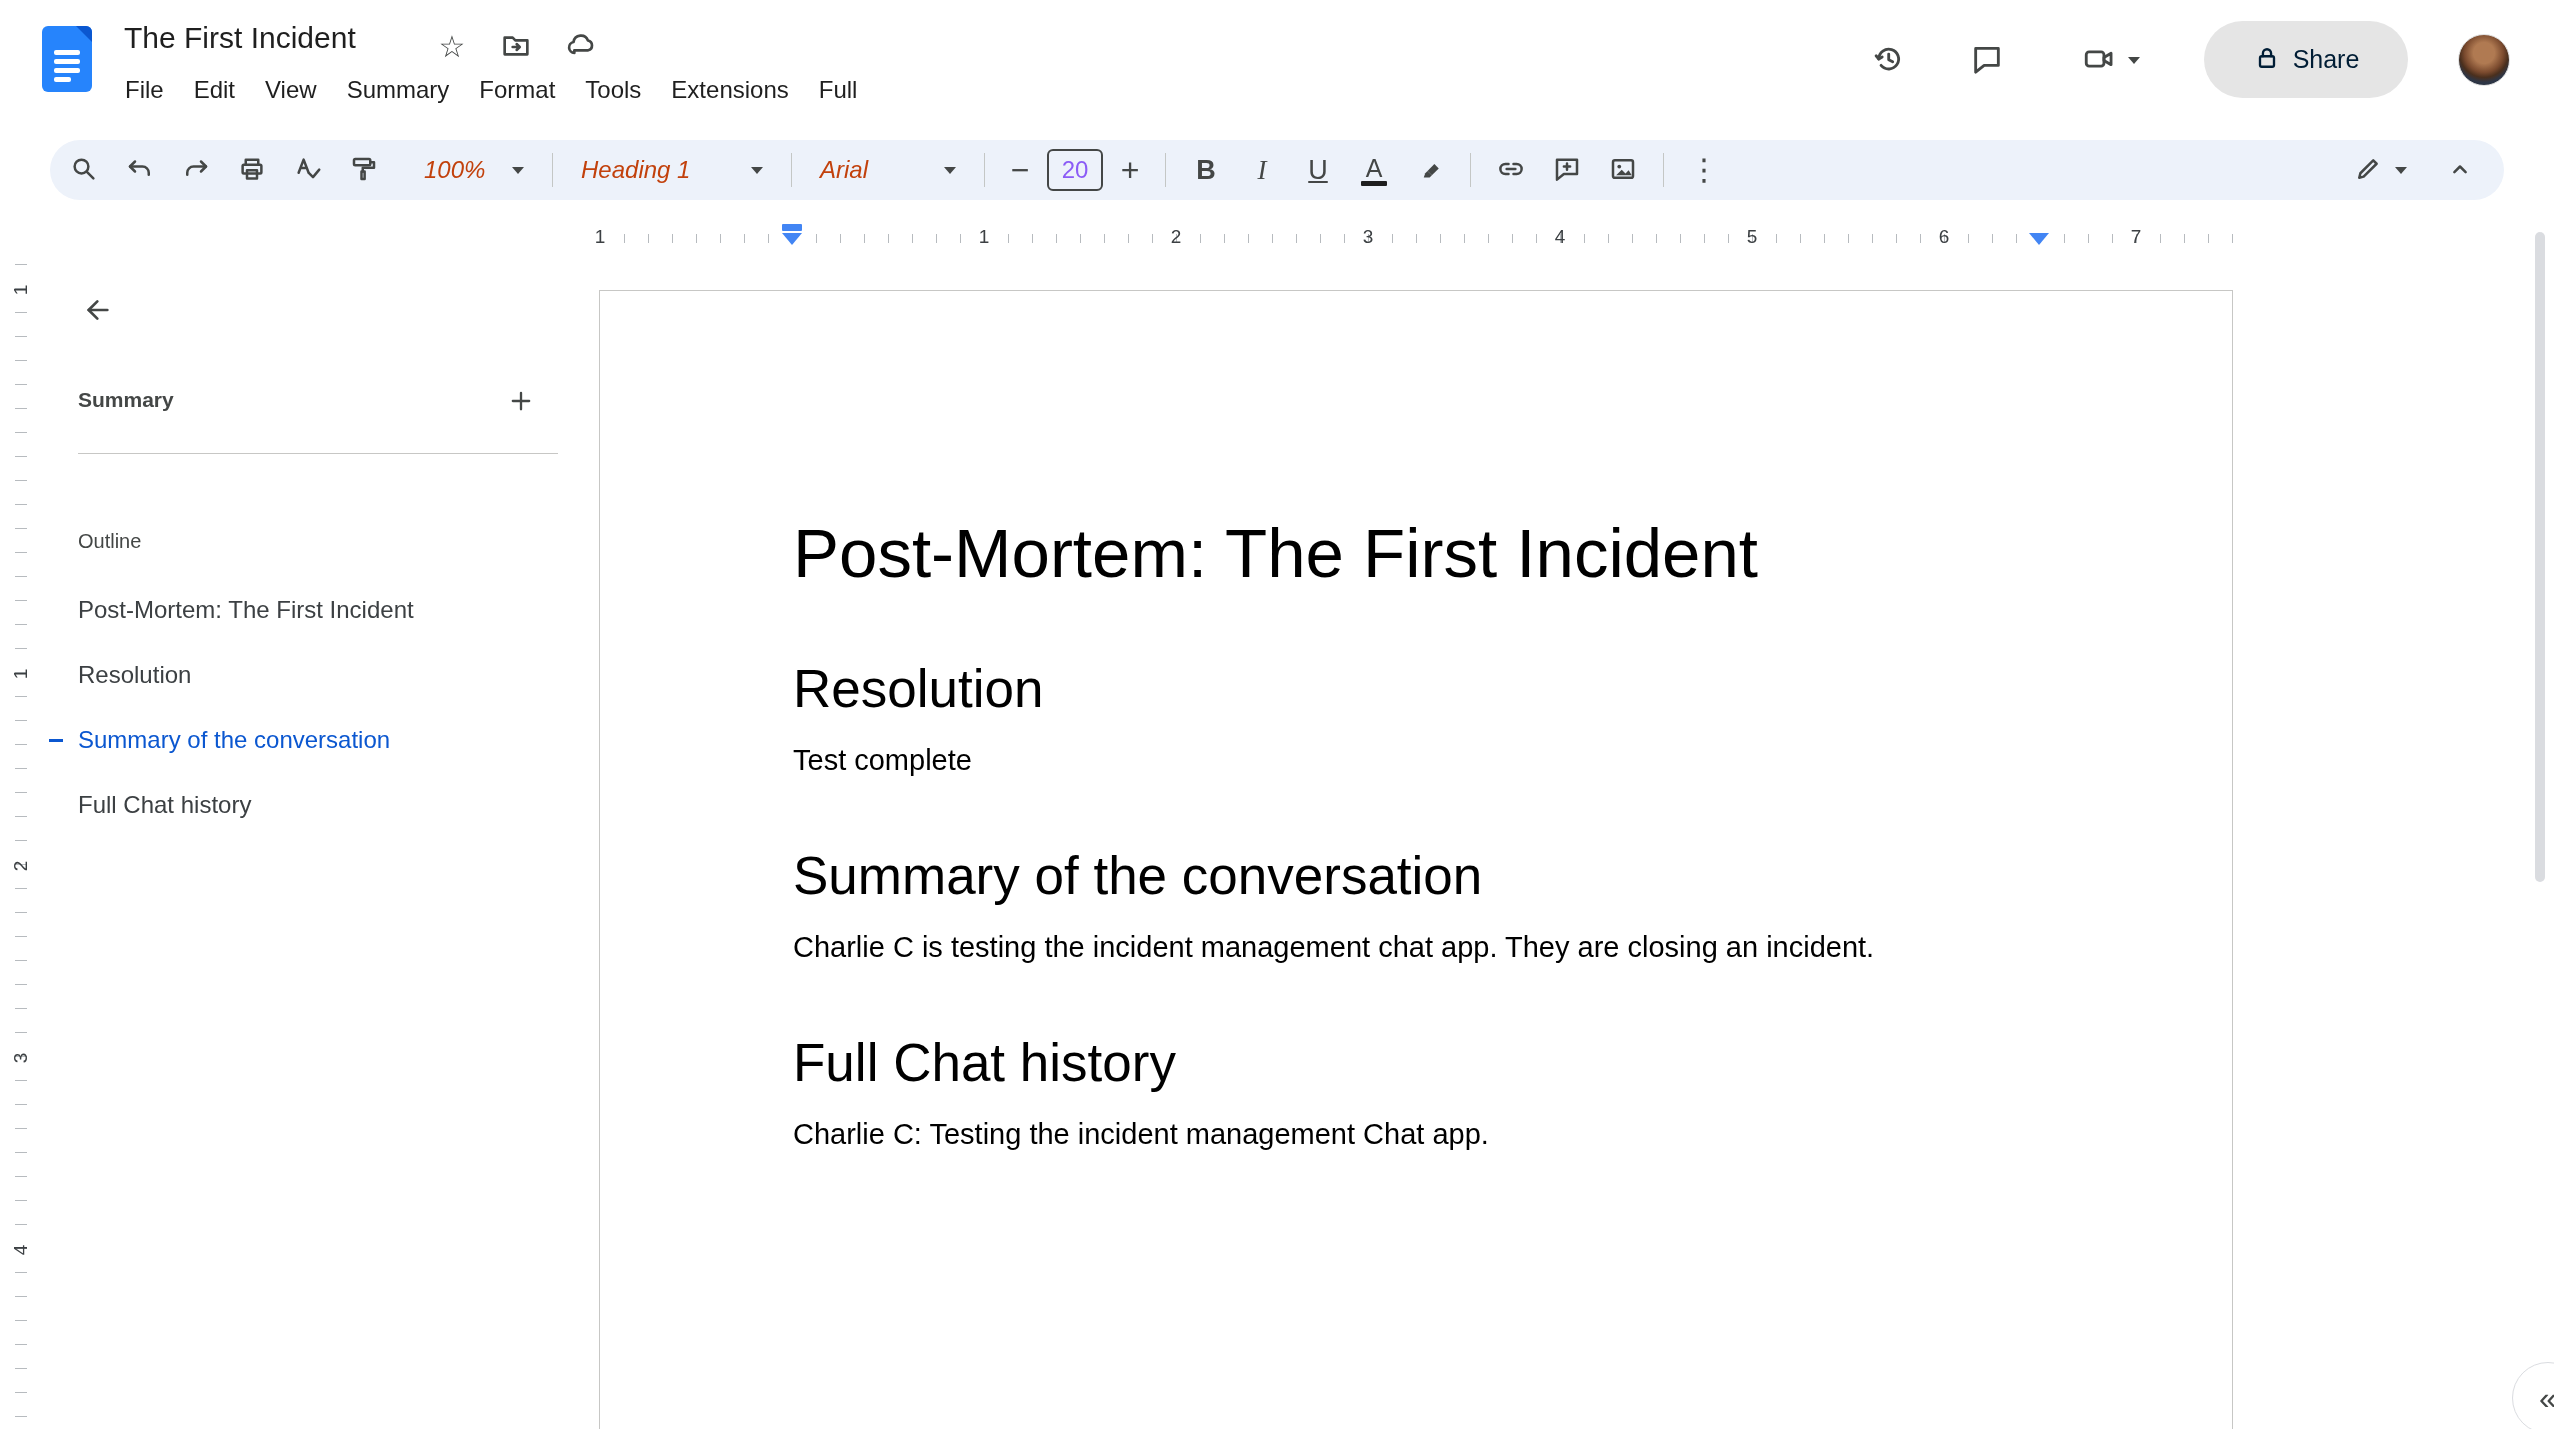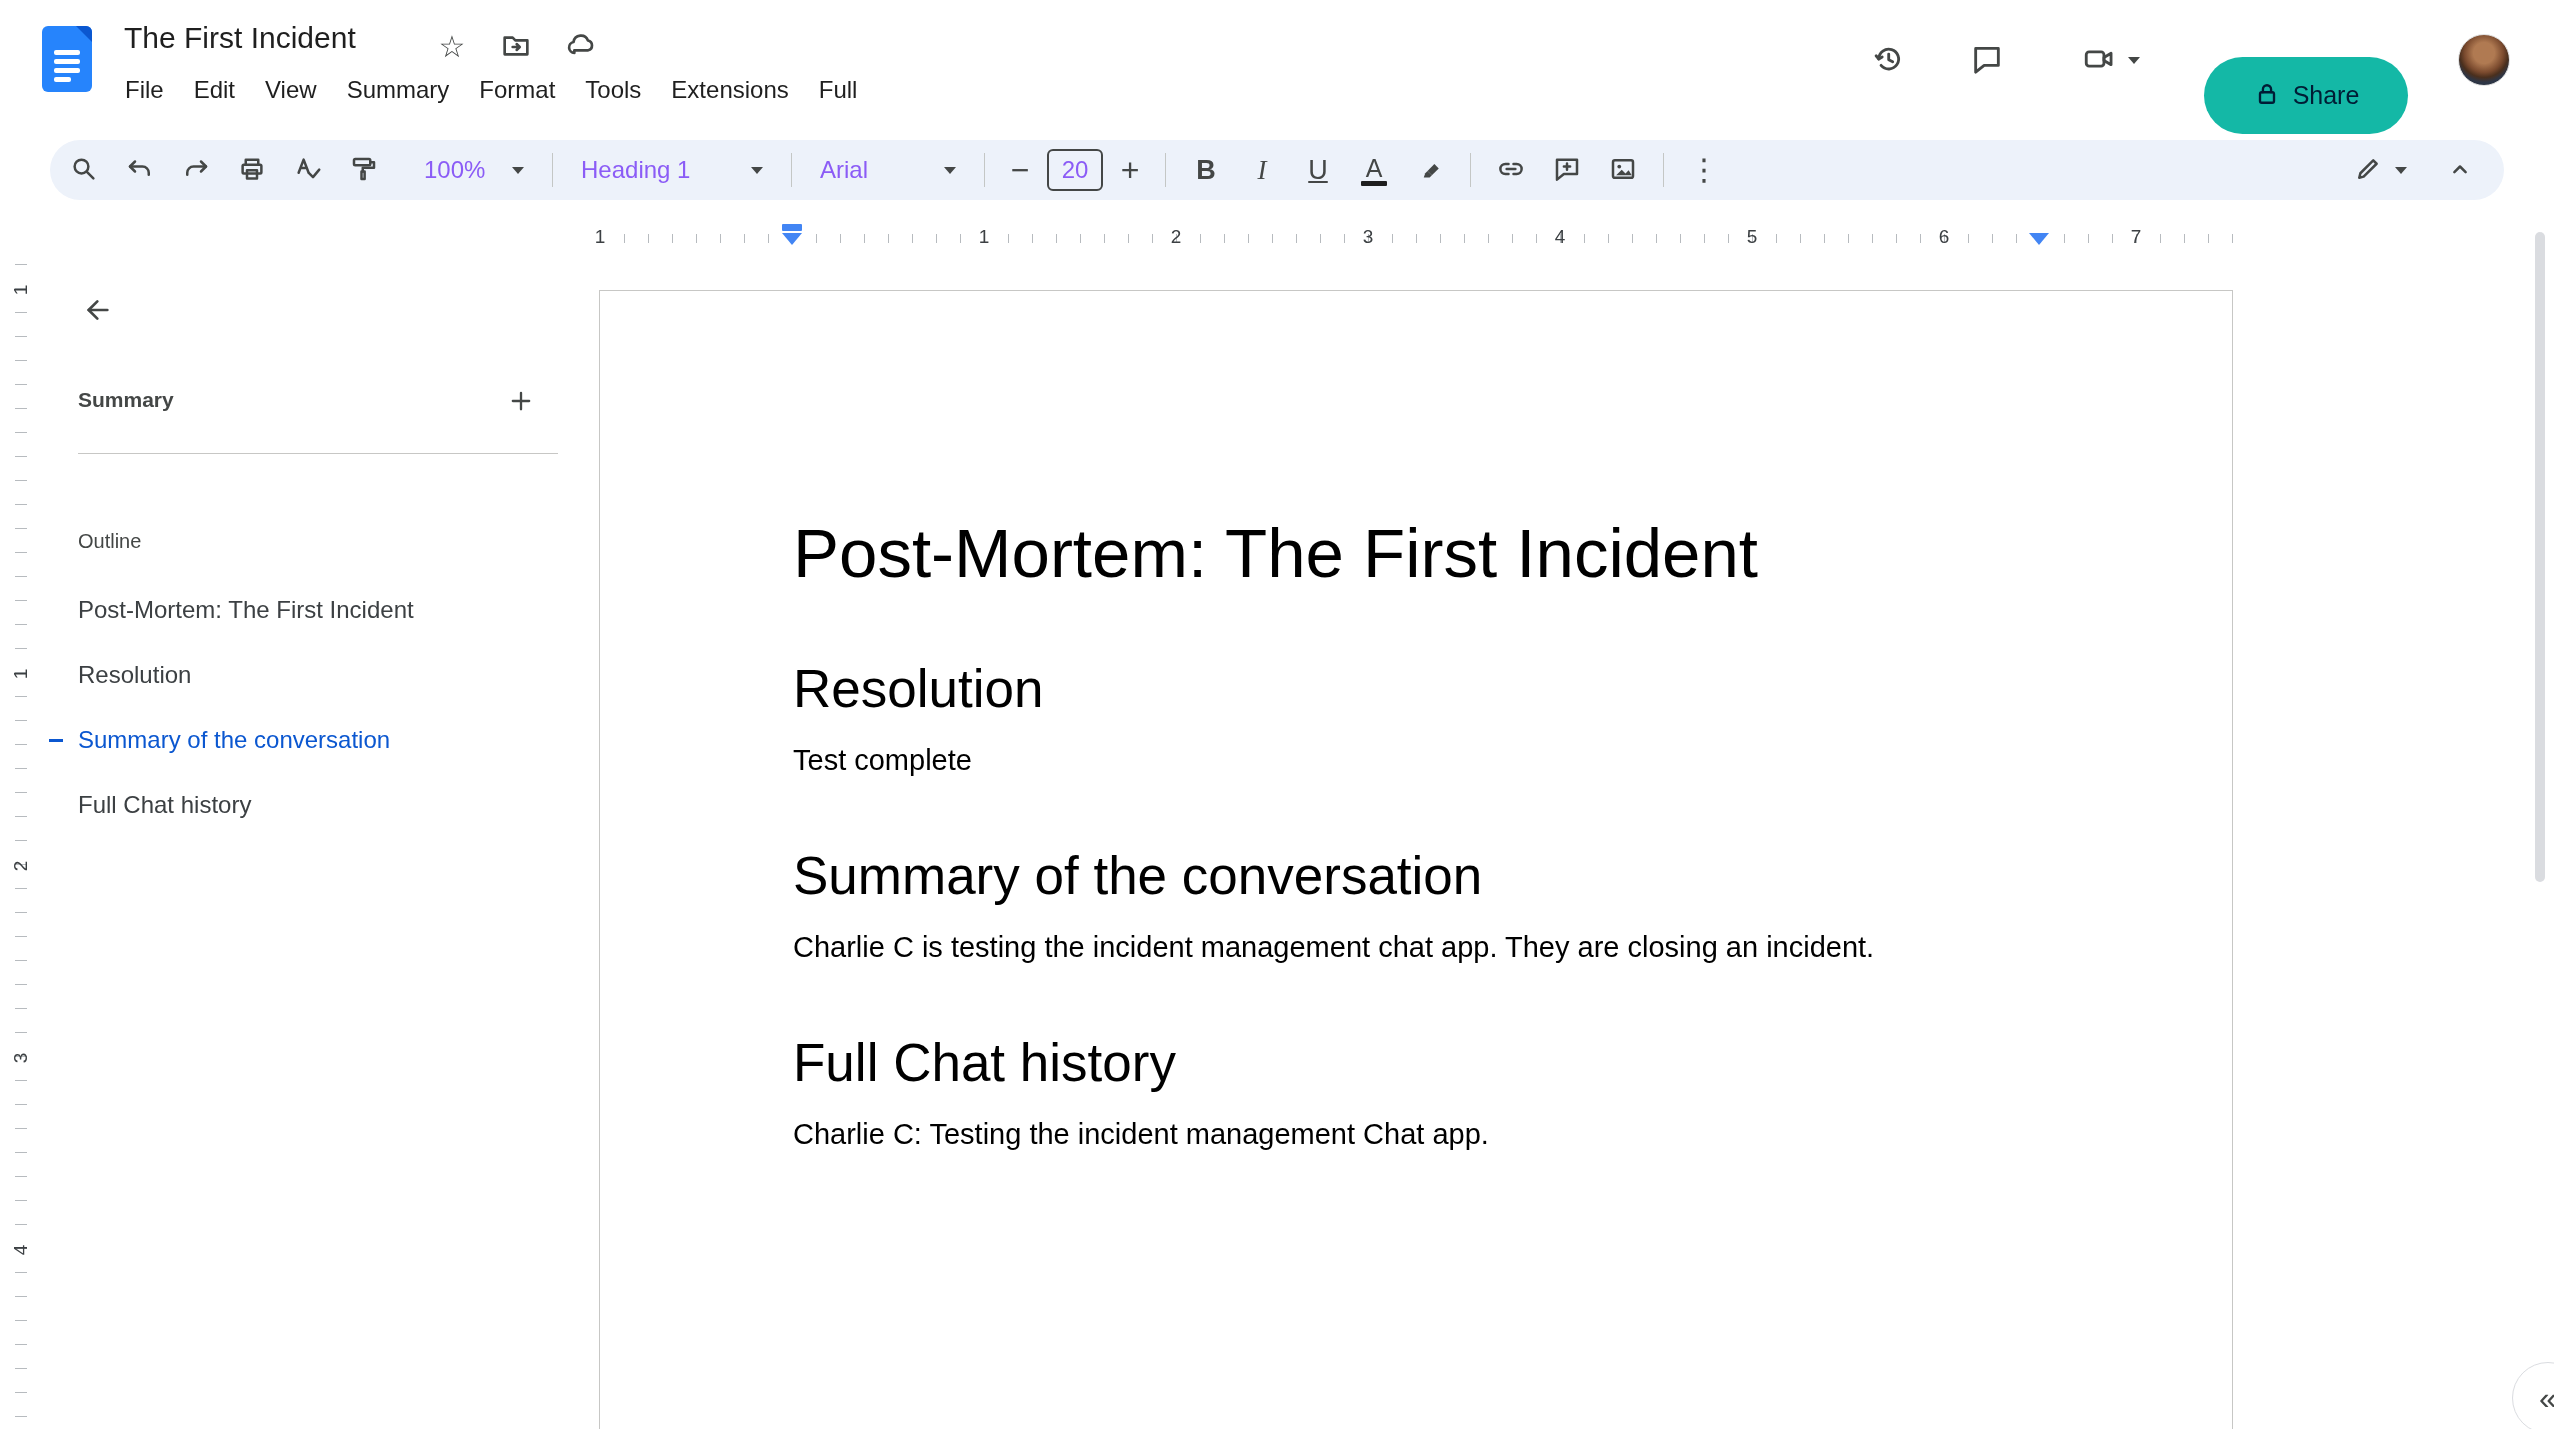--- a/index.html
+++ b/index.html
@@ -28,37 +28,37 @@
   #folder-btn { left:496px; top:26px; width:40px; height:40px; }
   #cloud-btn  { left:560px; top:26px; width:42px; height:40px; }
 
   #menubar { position:absolute; left:110px; top:66px; height:48px; display:flex; align-items:center; }
   .menu-item { font-size:24px; color:#1f1f1f; padding:8px 15px; border-radius:8px; cursor:pointer;
                white-space:nowrap; }
 
   #history-btn { left:1858px; top:30px; width:60px; height:60px; }
   #comment-top-btn { left:1957px; top:30px; width:60px; height:60px; }
   #video-btn { left:2056px; top:30px; width:110px; height:60px; gap:12px; }
-  #share-btn { position:absolute; left:2204px; top:21px; width:204px; height:77px; background:#14b8a6;
+  #share-btn { position:absolute; left:2204px; top:21px; width:204px; height:77px; background:#e5e5e5;
                border:none; border-radius:40px; display:flex; align-items:center; justify-content:center;
-               gap:12px; cursor:pointer;margin-top:36px; }
+               gap:12px; cursor:pointer; }
   #share-btn .share-label { font-size:25px; font-weight:500; color:#001d35; }
   #avatar { position:absolute; left:2458px; top:34px; width:52px; height:52px; border-radius:50%;
             cursor:pointer; border:1px solid #e0e0e0;
             background:radial-gradient(circle at 50% 36%, #b07a52 0 26%, #7a4a2e 48%, #4a2f1d 60%, #2e3646 72%, #222a38 100%); }
 
   
   #toolbar { position:absolute; left:50px; top:140px; width:2454px; height:60px; background:#edf2fa;
              border-radius:32px; display:flex; align-items:center; padding:0 16px 0 6px; }
   .tbtn { width:56px; height:52px; flex:none; display:flex; align-items:center; justify-content:center;
           background:transparent; border:none; border-radius:26px; cursor:pointer; }
   .tsep { width:1px; height:34px; background:#c4c7c5; margin:0 12px; flex:none; }
   .tselect { height:52px; flex:none; display:flex; align-items:center; justify-content:space-between;
              padding:0 16px; border-radius:8px; cursor:pointer; }
-  .tselect .sel-label { font-size:24px; color:#8b5cf6; white-space:nowrap; }
+  .tselect .sel-label { font-size:24px; color:#c2410c; white-space:nowrap;font-style:italic; }
   #zoom-select { width:132px; margin-left:16px; }
   #style-select { width:214px; }
   #font-select { width:168px; }
   .glyph { font-size:27px; color:#444746; line-height:1; }
   .bold-glyph { font-weight:700; }
   .italic-glyph { font-style:italic; font-family:"Liberation Serif", serif; }
   .under-glyph { text-decoration:underline; }
   #font-size-box { width:56px; height:42px; border:2px solid #444746; border-radius:6px; margin:0 4px;
                    font-size:24px; color:#8b5cf6; display:flex; align-items:center; justify-content:center;
                    background:transparent; flex:none; cursor:text; }

